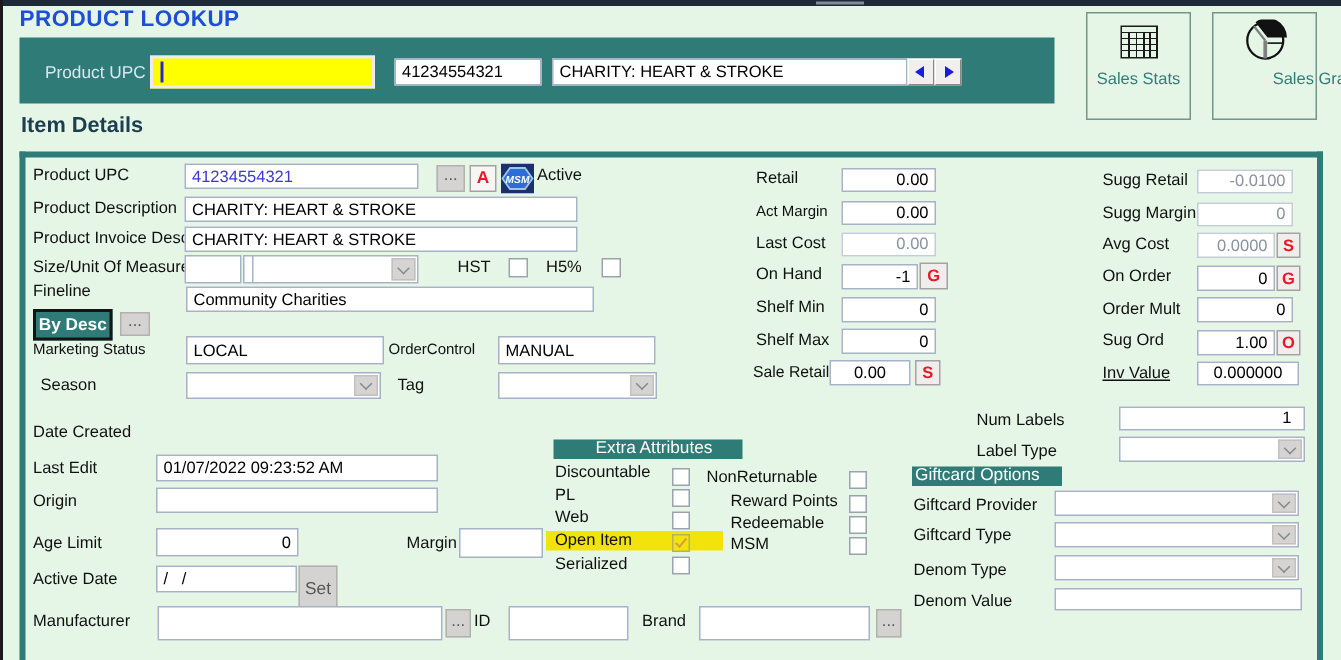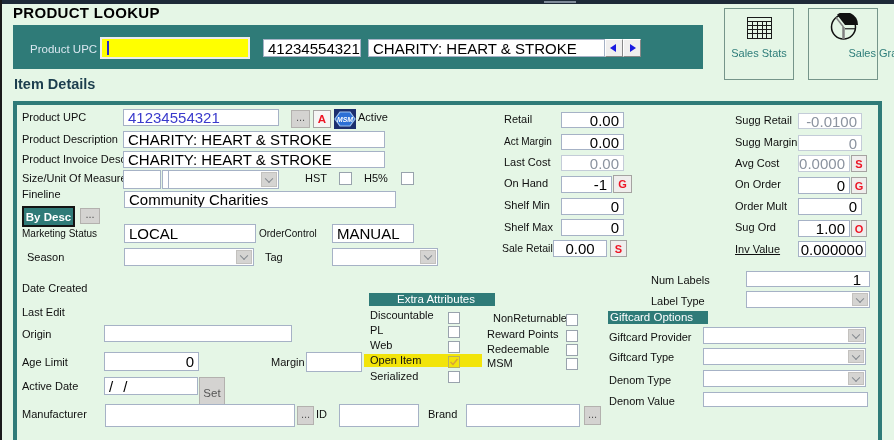--- a/index.html
+++ b/index.html
@@ -2,21 +2,21 @@
 <html><head>
 <meta charset="utf-8">
 <style>
   html,body{margin:0;padding:0;}
   body{width:894px;height:440px;overflow:hidden;background:#e5f6e6;
        font-family:"Liberation Sans",sans-serif;}
   .abs{position:absolute;}
   #page{position:relative;width:894px;height:440px;}
   .lbl{position:absolute;font-size:11px;line-height:11px;color:#101010;white-space:nowrap;}
   .inp{position:absolute;background:#fff;border:1px solid #a6b2c6;box-sizing:border-box;
-       font-size:15px;color:#000;display:flex;align-items:center;padding:0 4px;white-space:nowrap;overflow:hidden;}
+       font-size:11px;color:#000;display:flex;align-items:center;padding:0 4px;white-space:nowrap;overflow:hidden;}
   .inp.r{justify-content:flex-end;}
   .inp.dis{color:#8b939f;border-color:#c4ccd8;}
   .cb{position:absolute;width:12px;height:12px;background:#fff;border:1px solid #99a3ad;box-sizing:border-box;}
   .gbtn{position:absolute;background:#d4d3d1;border:1px solid #b3b1ae;color:#555;
         box-sizing:border-box;display:flex;align-items:center;justify-content:center;font-size:11px;}
   .gbtn.dots{padding-bottom:4px;}
   .rbtn{position:absolute;background:#efeeed;border:1px solid #a5a3a1;color:#ee1525;font-weight:bold;
         box-sizing:border-box;display:flex;align-items:center;justify-content:center;font-size:11px;}
   .combo{position:absolute;background:#fff;border:1px solid #a6b2c6;box-sizing:border-box;}
   .combo:before{content:"";position:absolute;top:1px;right:1px;bottom:1px;width:16px;background:#d5d4d2;
@@ -28,21 +28,21 @@
   .tealtxt{color:#2e7d7a;}
 </style>
 </head>
 <body>
 <div id="page">
 
   <div class="abs" style="left:0;top:0;width:894px;height:4px;background:#1e2a38;"></div>
   <div class="abs" style="left:544px;top:1px;width:32px;height:2px;background:#7f8b99;"></div>
   <div class="abs" style="left:0;top:0;width:2px;height:440px;background:#1a1a1a;"></div>
 
-  <div class="abs" style="left:13px;top:4px;font-size:15px;font-weight:bold;letter-spacing:0.3px;color:#000000;">PRODUCT LOOKUP</div>
+  <div class="abs" style="left:13px;top:4px;font-size:15px;font-weight:bold;letter-spacing:0.3px;color:#1d4ed8;">PRODUCT LOOKUP</div>
 
   <div class="abs" style="left:13px;top:25px;width:690px;height:44px;background:#2f7b78;"></div>
   <div class="abs" style="left:30px;top:43px;font-size:11.5px;color:#d9e7f0;">Product UPC</div>
   <div class="abs" style="left:100px;top:37px;width:150px;height:22px;background:#ffff00;border:2px solid #ececec;box-sizing:border-box;"></div>
   <div class="abs" style="left:107px;top:41px;width:2px;height:14px;background:#2a2ac8;"></div>
   <div class="inp" style="left:263px;top:39px;width:98px;height:18px;">41234554321</div>
   <div class="inp" style="left:368px;top:39px;width:237px;height:18px;">CHARITY: HEART &amp; STROKE</div>
   <div class="abs" style="left:605px;top:39px;width:18px;height:18px;background:#f0efee;border:1px solid #fff;border-right-color:#888;border-bottom-color:#888;box-sizing:border-box;"></div>
   <div class="abs" style="left:623px;top:39px;width:18px;height:18px;background:#f0efee;border:1px solid #fff;border-right-color:#888;border-bottom-color:#888;box-sizing:border-box;"></div>
   <div class="abs" style="left:610px;top:44px;width:0;height:0;border-top:4px solid transparent;border-bottom:4px solid transparent;border-right:6px solid #1a1ae0;"></div>
@@ -103,29 +103,30 @@
 
   <div class="lbl" style="left:22px;top:189px;">Fineline</div>
   <div class="inp" style="left:124px;top:191px;width:272px;height:17px;">Community Charities</div>
 
   <div class="abs" style="left:22px;top:206px;width:53px;height:21px;background:#2f7b78;border:2px solid #141414;box-sizing:border-box;color:#fff;font-size:11.5px;font-weight:bold;display:flex;align-items:center;justify-content:center;">By Desc</div>
   <div class="gbtn dots" style="left:80px;top:208px;width:20px;height:16px;">...</div>
 
   <div class="lbl" style="left:22px;top:228px;font-size:10px;">Marketing Status</div>
   <div class="inp" style="left:124px;top:224px;width:132px;height:19px;">LOCAL</div>
   <div class="lbl" style="left:259px;top:228px;font-size:10px;">OrderControl</div>
-  <div class="inp" style="left:332px;top:224px;width:82px;height:19px;">MANUAL</div>
+  <div class="inp" style="left:332px;top:224px;width:105px;height:19px;">MANUAL</div>
 
   <div class="lbl" style="left:27px;top:252px;">Season</div>
   <div class="combo" style="left:124px;top:248px;width:130px;height:18px;"></div>
   <div class="lbl" style="left:265px;top:252px;">Tag</div>
   <div class="combo" style="left:332px;top:248px;width:106px;height:18px;"></div>
 
   <div class="lbl" style="left:22px;top:283px;">Date Created</div>
   <div class="lbl" style="left:22px;top:307px;">Last Edit</div>
+  <div class="inp" style="left:104px;top:303px;width:188px;height:18px;">01/07/2022 09:23:52 AM</div>
   <div class="lbl" style="left:22px;top:329px;">Origin</div>
   <div class="inp" style="left:104px;top:325px;width:188px;height:17px;"></div>
 
   <div class="lbl" style="left:22px;top:357px;">Age Limit</div>
   <div class="inp r" style="left:104px;top:352px;width:95px;height:19px;">0</div>
   <div class="lbl" style="left:271px;top:357px;">Margin</div>
   <div class="inp" style="left:306px;top:352px;width:56px;height:20px;"></div>
 
   <div class="lbl" style="left:22px;top:381px;font-size:11px;">Active Date</div>
   <div class="inp" style="left:104px;top:377px;width:94px;height:18px;letter-spacing:3px;">/ /</div>
@@ -189,21 +190,21 @@
   <div class="cb" style="left:448px;top:341px;"></div>
   <div class="abs" style="left:364px;top:354px;width:118px;height:13px;background:#f2e40a;"></div>
   <div class="lbl" style="left:370px;top:355px;">Open Item</div>
   <div class="cb" style="left:448px;top:356px;background:#f2e40a;border-color:#b8b060;"></div>
   <svg class="abs" style="left:449px;top:357px;" width="10" height="10" viewBox="0 0 10 10">
       <path d="M1.5 5 L4 7.5 L8.5 2" fill="none" stroke="#d8a03a" stroke-width="1.4"></path>
     </svg>
   <div class="lbl" style="left:370px;top:371px;">Serialized</div>
   <div class="cb" style="left:448px;top:371px;"></div>
 
-  <div class="lbl" style="left:493px;top:313px;">NonReturnable</div>
+  <div class="lbl" style="left:471px;top:313px;">NonReturnable</div>
   <div class="cb" style="left:566px;top:314px;"></div>
   <div class="lbl" style="left:487px;top:329px;">Reward Points</div>
   <div class="cb" style="left:566px;top:330px;"></div>
   <div class="lbl" style="left:487px;top:344px;">Redeemable</div>
   <div class="cb" style="left:566px;top:344px;"></div>
   <div class="lbl" style="left:487px;top:358px;">MSM</div>
   <div class="cb" style="left:566px;top:358px;"></div>
 
   <div class="hdr" style="left:608px;top:311px;width:98px;height:13px;">Giftcard Options</div>
   <div class="lbl" style="left:609px;top:332px;">Giftcard Provider</div>

